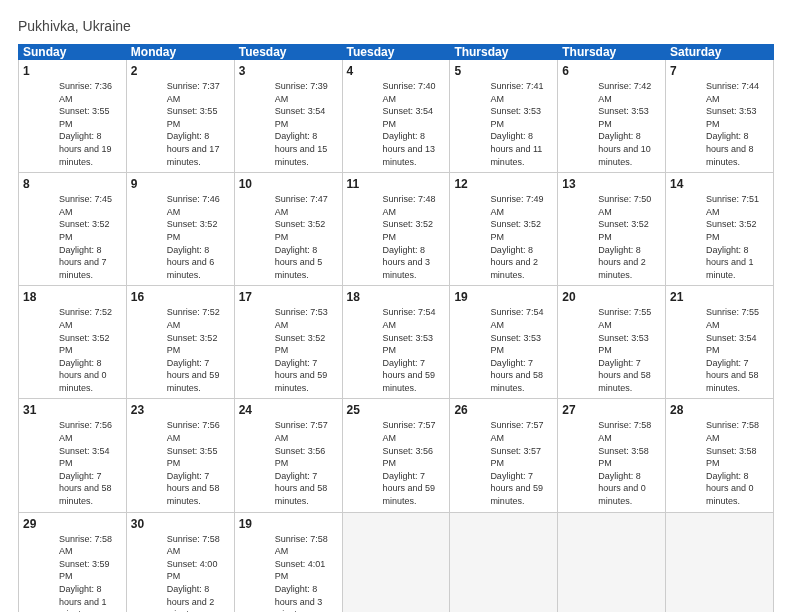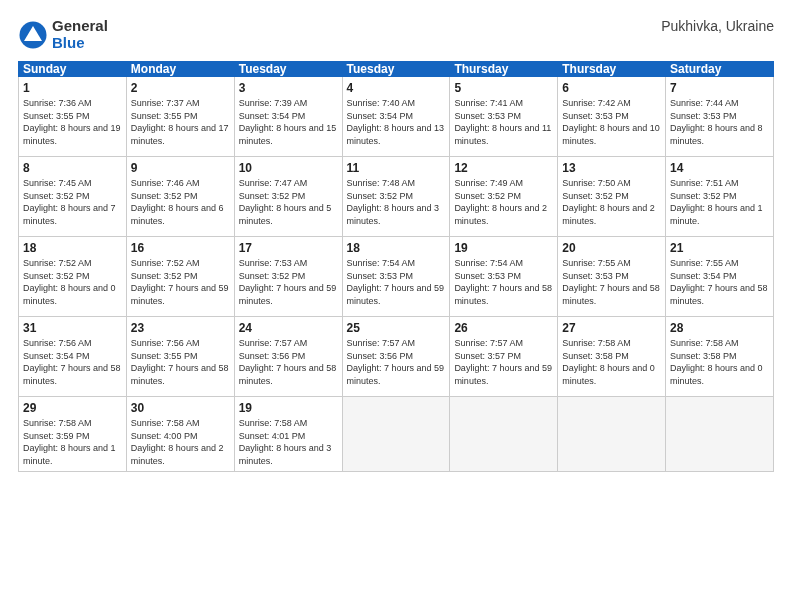--- a/index.html
+++ b/index.html
@@ -82,40 +82,31 @@
     .day-num {
       font-size: 12px;
       font-weight: bold;
       display: block;
       margin-bottom: 2px;
     }
     .day-info {
       font-size: 9px;
       color: #333;
       line-height: 1.4;
+      margin-left: 36px;
     }
     .last-row td {
       height: 68px;
     }
   </style>
 </head>
 <body>
 
 <div class="page">
   <div class="header">
-    <div class="logo">
-      <svg class="logo-icon" viewBox="0 0 40 40">
-        <circle cx="20" cy="20" r="18" fill="#1565c0"></circle>
-        <polygon points="20,8 32,28 8,28" fill="white"></polygon>
-      </svg>
-      <div class="logo-text">
-        <span class="general">General</span>
-        <span class="blue">Blue</span>
-      </div>
-    </div>
     <div class="title-block">
       <h2>Pukhivka, Ukraine</h2>
     </div>
   </div>
 
   <table class="calendar">
     <thead>
       <tr>
         <th>Sunday</th>
         <th>Monday</th>

